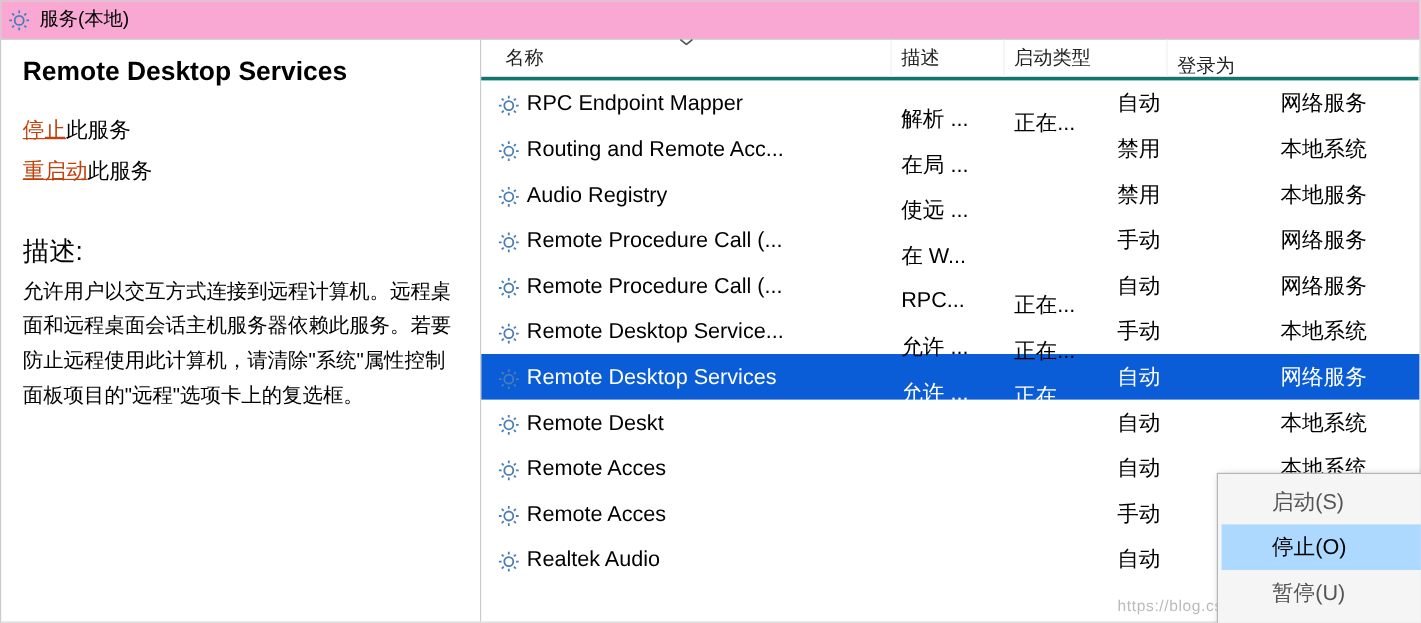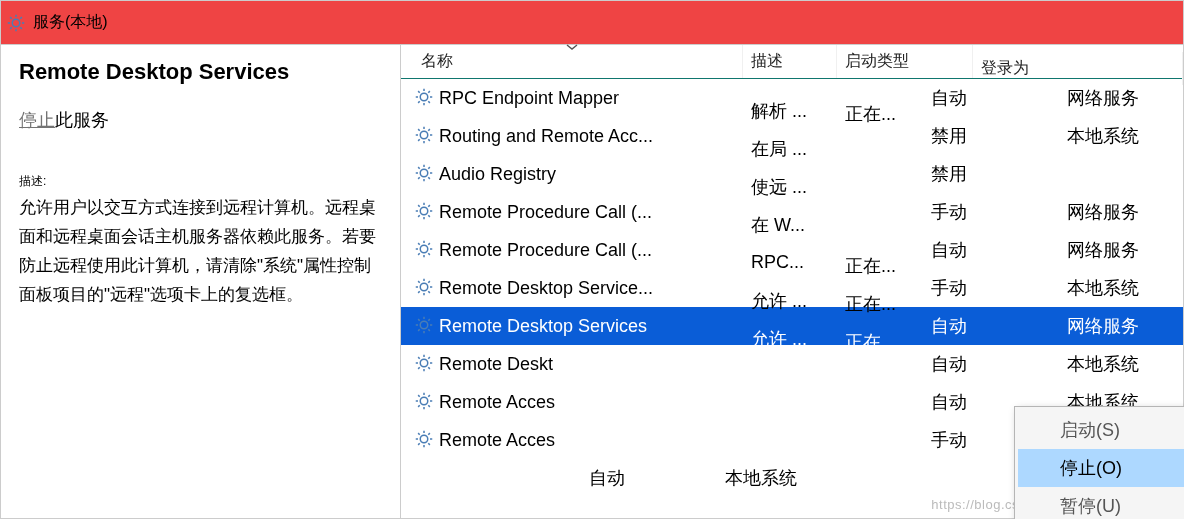--- a/index.html
+++ b/index.html
@@ -15,59 +15,59 @@
   .container {
     display: flex;
     flex-direction: column;
     width: 100%;
     height: 100%;
     border: 1px solid #ccc;
   }
   .header-row {
     display: flex;
     align-items: center;
-    height: 44px;
+    height: 32px;
     border-bottom: 1px solid #ccc;
     padding: 0 6px;
-    background: #ef4444;
+    background: #f9a8d4;
   }
   .header-row .gear { margin-right: 8px; }
   .content {
     display: flex;
     flex: 1;
     min-height: 0;
   }
   .left-pane {
     width: 400px;
     border-right: 1px solid #ccc;
     padding: 14px 18px;
   }
   .left-pane h2 {
     font-size: 22px;
     font-weight: bold;
     margin-bottom: 18px;
   }
   .action-links { line-height: 1.9; margin-bottom: 36px; font-size: 18px;}
   .action-links a {
-    color: #737373;
+    color: #c2410c;
     text-decoration: underline;
     cursor: pointer;
   }
-  .desc-label { font-size: 12px; margin-bottom: 4px; }
+  .desc-label { font-size: 22px; margin-bottom: 4px; }
   .desc-text { font-size: 17px; line-height: 1.7; }
   .right-pane {
     flex: 1;
     display: flex;
     flex-direction: column;
     position: relative;
   }
   .col-headers {
     display: flex;
     height: 34px;
-    border-bottom: 1px solid #0f766e;
+    border-bottom: 3px solid #0f766e;
     align-items: center;
     font-size: 16px;
     color: #222;
   }
   .col-headers .col {
     padding: 0 8px;
     border-right: 1px solid #f0f0f0;
     height: 100%;
     display: flex;
     align-items: center;
@@ -81,21 +81,21 @@
   .rows { flex: 1; overflow: hidden; }
   .row {
     display: flex;
     height: 38px;
     align-items: center;
     font-size: 18px;
     cursor: default;
   }
   .row.selected { background: #0a5dd7; color: #fff; }
   .row .cell { padding: 0 8px; white-space: nowrap; overflow: hidden; text-overflow: ellipsis; }
-  .row .c-name { width: 342px; display: flex; align-items: flex-start; gap: 6px; padding-left: 14px; }
+  .row .c-name { width: 342px; display: flex; align-items: flex-end; gap: 6px; padding-left: 14px; }
   .row .c-desc { width: 94px; margin-top: 25px; }
   .row .c-status { width: 86px; margin-top: 32px; }
   .row .c-startup { width: 136px; }
   .row .c-logon { flex: 1; }
   .gear {
     width: 18px; height: 18px;
     display: inline-flex; align-items: center; justify-content: center;
     flex-shrink: 0;
   }
   .gear svg { width: 18px; height: 18px; }
@@ -163,20 +163,23 @@
   </div>
 
   <div class="content">
 
     <div class="left-pane">
       <h2>Remote Desktop Services</h2>
       <div class="action-links">
         <div>
           <a>停止</a><span>此服务</span>
         </div>
+        <div>
+          <a>重启动</a><span>此服务</span>
+        </div>
       </div>
       <div class="desc-label">描述:</div>
       <div class="desc-text">允许用户以交互方式连接到远程计算机。远程桌面和远程桌面会话主机服务器依赖此服务。若要防止远程使用此计算机，请清除"系统"属性控制面板项目的"远程"选项卡上的复选框。</div>
     </div>
 
     <div class="right-pane">
 
       <div class="col-headers">
         <div class="col col-name">
           <svg class="sort-chevron" viewBox="0 0 12 6">
@@ -259,20 +262,21 @@
                     <line x1="4.2" y1="19.8" x2="6.3" y2="17.7"></line>
                     <line x1="17.7" y1="6.3" x2="19.8" y2="4.2"></line>
                   </g>
                 </svg>
               </span>
               <span>Audio Registry</span>
             </div>
             <div class="cell c-desc">使远 ...</div>
             <div class="cell c-status"></div>
             <div class="cell c-startup">禁用</div>
+            <div class="cell c-logon">本地服务</div>
           </div>
           <div class="row">
             <div class="cell c-name">
               <span class="gear">
                 <svg viewBox="0 0 24 24">
                   <circle cx="12" cy="12" r="5" fill="none" stroke="#4a7db5" stroke-width="2"></circle>
                   <g stroke="#4a7db5" stroke-width="2">
                     <line x1="12" y1="1" x2="12" y2="4"></line>
                     <line x1="12" y1="20" x2="12" y2="23"></line>
                     <line x1="1" y1="12" x2="4" y2="12"></line>
@@ -429,20 +433,38 @@
                 </svg>
               </span>
               <span>Remote Acces</span>
             </div>
             <div class="cell c-desc"></div>
             <div class="cell c-status"></div>
             <div class="cell c-startup">手动</div>
             <div class="cell c-logon">本地系统</div>
           </div>
           <div class="row">
+            <div class="cell c-name">
+              <span class="gear">
+                <svg viewBox="0 0 24 24">
+                  <circle cx="12" cy="12" r="5" fill="none" stroke="#4a7db5" stroke-width="2"></circle>
+                  <g stroke="#4a7db5" stroke-width="2">
+                    <line x1="12" y1="1" x2="12" y2="4"></line>
+                    <line x1="12" y1="20" x2="12" y2="23"></line>
+                    <line x1="1" y1="12" x2="4" y2="12"></line>
+                    <line x1="20" y1="12" x2="23" y2="12"></line>
+                    <line x1="4.2" y1="4.2" x2="6.3" y2="6.3"></line>
+                    <line x1="17.7" y1="17.7" x2="19.8" y2="19.8"></line>
+                    <line x1="4.2" y1="19.8" x2="6.3" y2="17.7"></line>
+                    <line x1="17.7" y1="6.3" x2="19.8" y2="4.2"></line>
+                  </g>
+                </svg>
+              </span>
+              <span>Realtek Audio</span>
+            </div>
             <div class="cell c-desc"></div>
             <div class="cell c-status"></div>
             <div class="cell c-startup">自动</div>
             <div class="cell c-logon">本地系统</div>
           </div>
         </div>
 
       <div class="ctx-menu">
         <div class="ctx-item">启动(S)</div>
         <div class="ctx-item enabled hover">停止(O)</div>

